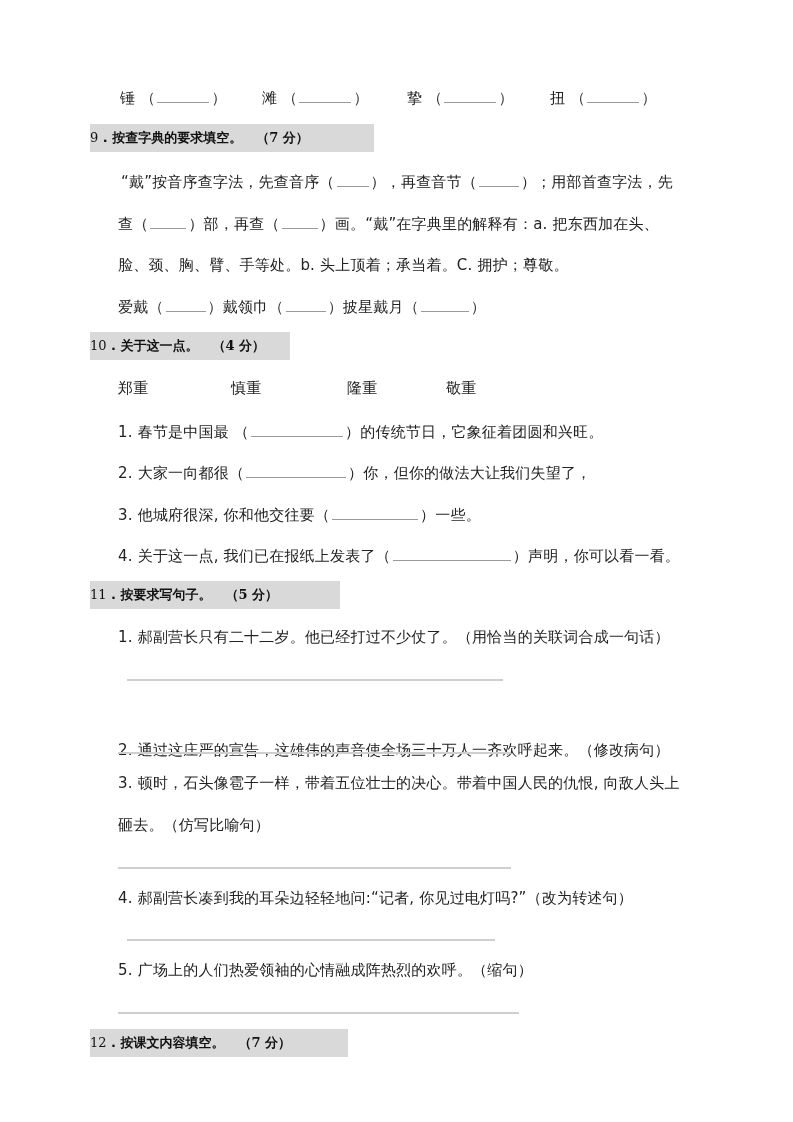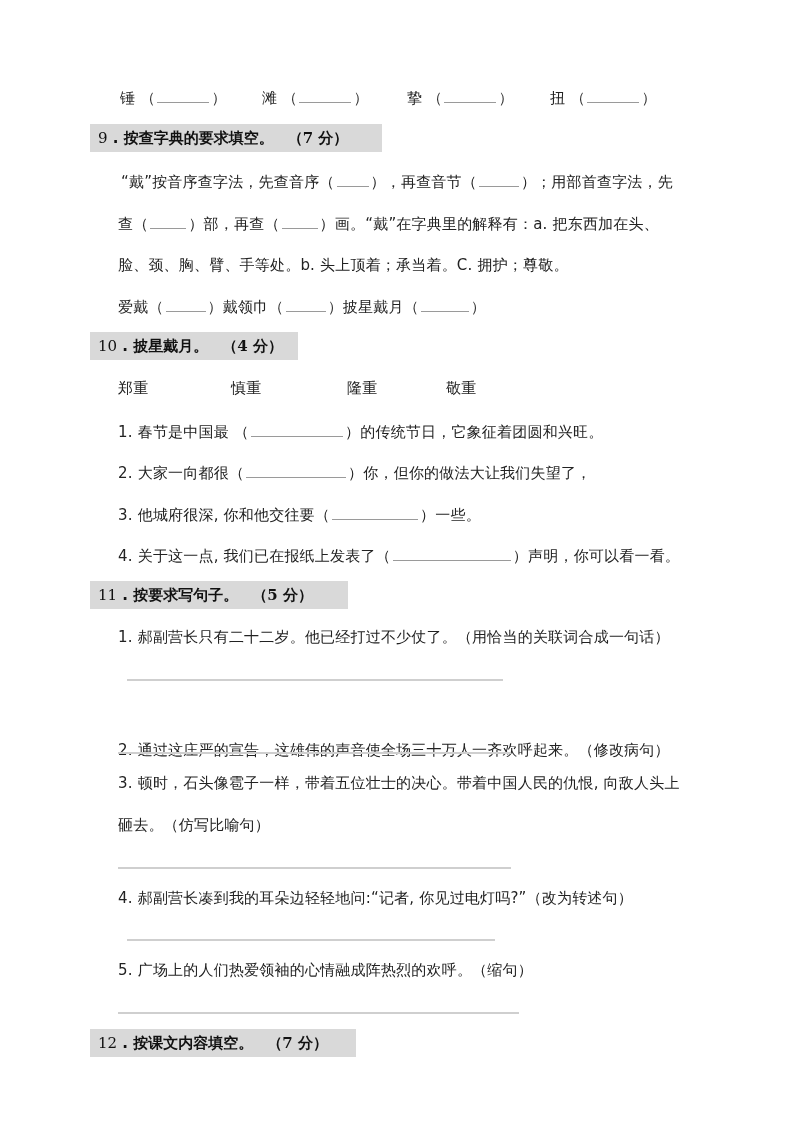--- a/index.html
+++ b/index.html
@@ -5,22 +5,22 @@
   html, body { margin: 0; padding: 0; background: #ffffff; }
   body {
     width: 793px; height: 1122px; position: relative; overflow: hidden;
     font-family: "DejaVu Sans", "Liberation Sans", sans-serif;
     color: #222;
   }
   .abs { position: absolute; }
   .line { font-size: 15px; white-space: nowrap; letter-spacing: 0.2px; }
   .heading {
     position: absolute; left: 90px; height: 28px;
-    background: #d9d9d9; font-weight: bold; font-size: 15px;
-    line-height: 28px; padding-left: 8px; white-space: nowrap; color: #111;
+    background: #d9d9d9; font-weight: bold; font-size: 13px;
+    line-height: 28px; padding-left: 0; white-space: nowrap; color: #111;
   }
   .heading .num { font-family: "DejaVu Serif", serif; font-weight: normal; }
   .heading .score { font-family: "DejaVu Serif", serif; margin-left: 14px; }
   .blank {
     display: inline-block; border-bottom: 1px solid #9a9a9a;
     height: 14px; vertical-align: baseline; margin: 0 2px;
   }
   .answer-line { position: absolute; height: 2px; background: #cfcfcf; }
   .paren { color: #333; }
 </style>
@@ -55,21 +55,21 @@
 </div>
 <div class="abs line" style="top:214px; left:118px;">
   <span>查（</span><span class="blank" style="width:36px"></span><span>）部，再查（</span><span class="blank" style="width:36px"></span><span>）画。“戴”在字典里的解释有：a. 把东西加在头、</span>
 </div>
 <div class="abs line" style="top:256px; left:118px;">脸、颈、胸、臂、手等处。b. 头上顶着；承当着。C. 拥护；尊敬。</div>
 <div class="abs line" style="top:297px; left:118px;">
   <span>爱戴</span><span class="paren">（</span><span class="blank" style="width:40px"></span><span class="paren">）</span><span>戴领巾</span><span class="paren">（</span><span class="blank" style="width:40px"></span><span class="paren">）</span><span>披星戴月</span><span class="paren">（</span><span class="blank" style="width:48px"></span><span class="paren">）</span>
 </div>
 
 <div class="heading" style="top:332px; width:200px;">
-  <span class="num">10</span><span> . </span><span>披星戴月。</span><span class="score">（4 分）</span>
+  <span class="num">10</span><span> . </span><span>关于这一点。</span><span class="score">（4 分）</span>
 </div>
 
 <div class="abs line" style="top:379px; left:118px;text-align:right;">郑重</div>
 <div class="abs line" style="top:379px; left:231px;">慎重</div>
 <div class="abs line" style="top:379px; left:319px;padding-left:28px;">隆重</div>
 <div class="abs line" style="top:379px; left:446px;">敬重</div>
 
 <div class="abs line" style="top:422px; left:118px;">
   <span>1. 春节是中国最 （</span><span class="blank" style="width:92px"></span><span>）的传统节日，它象征着团圆和兴旺。</span>
 </div>

